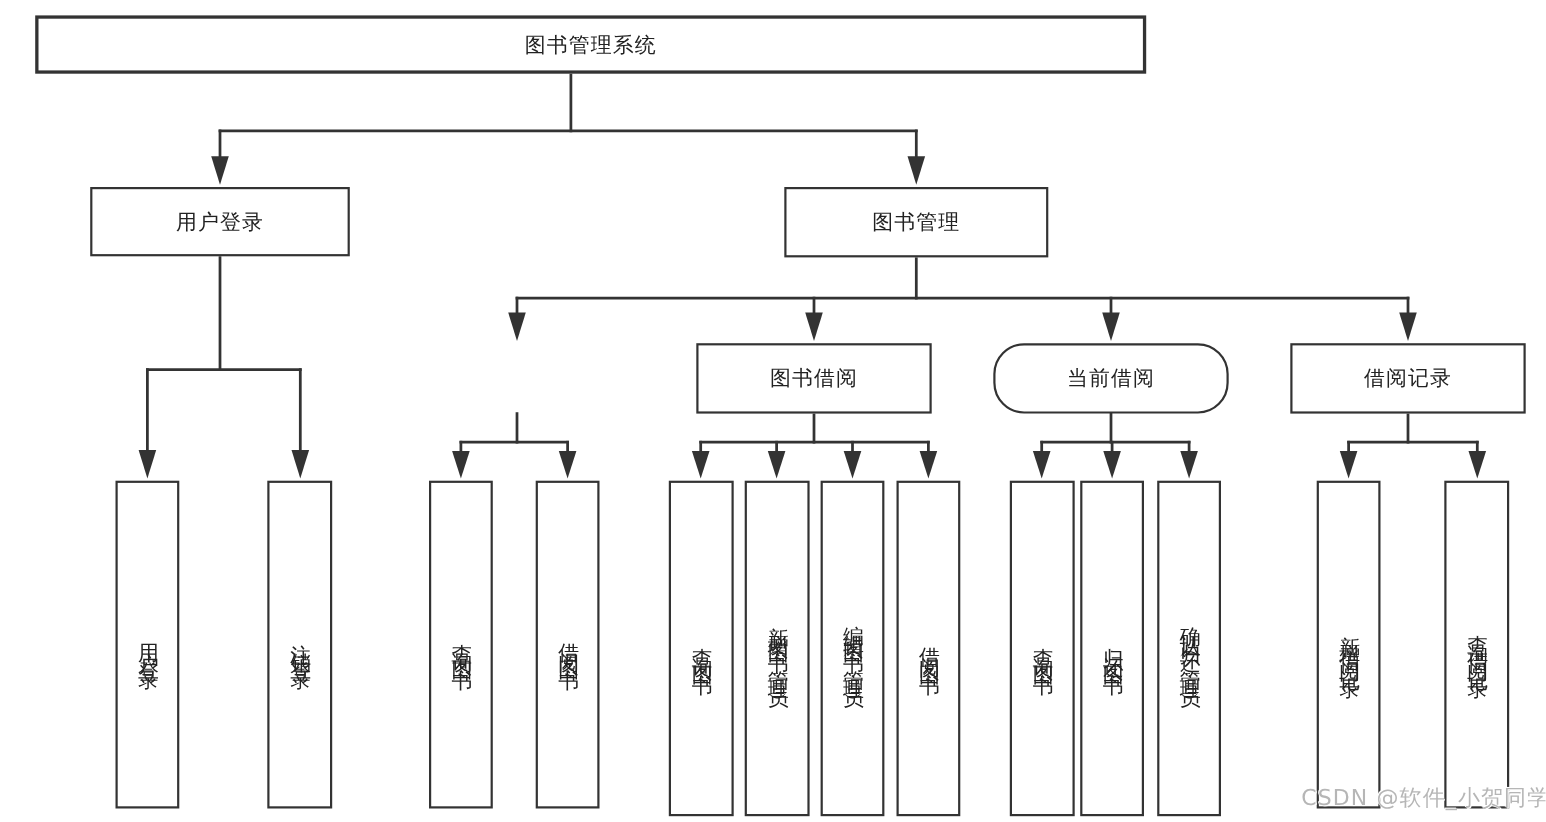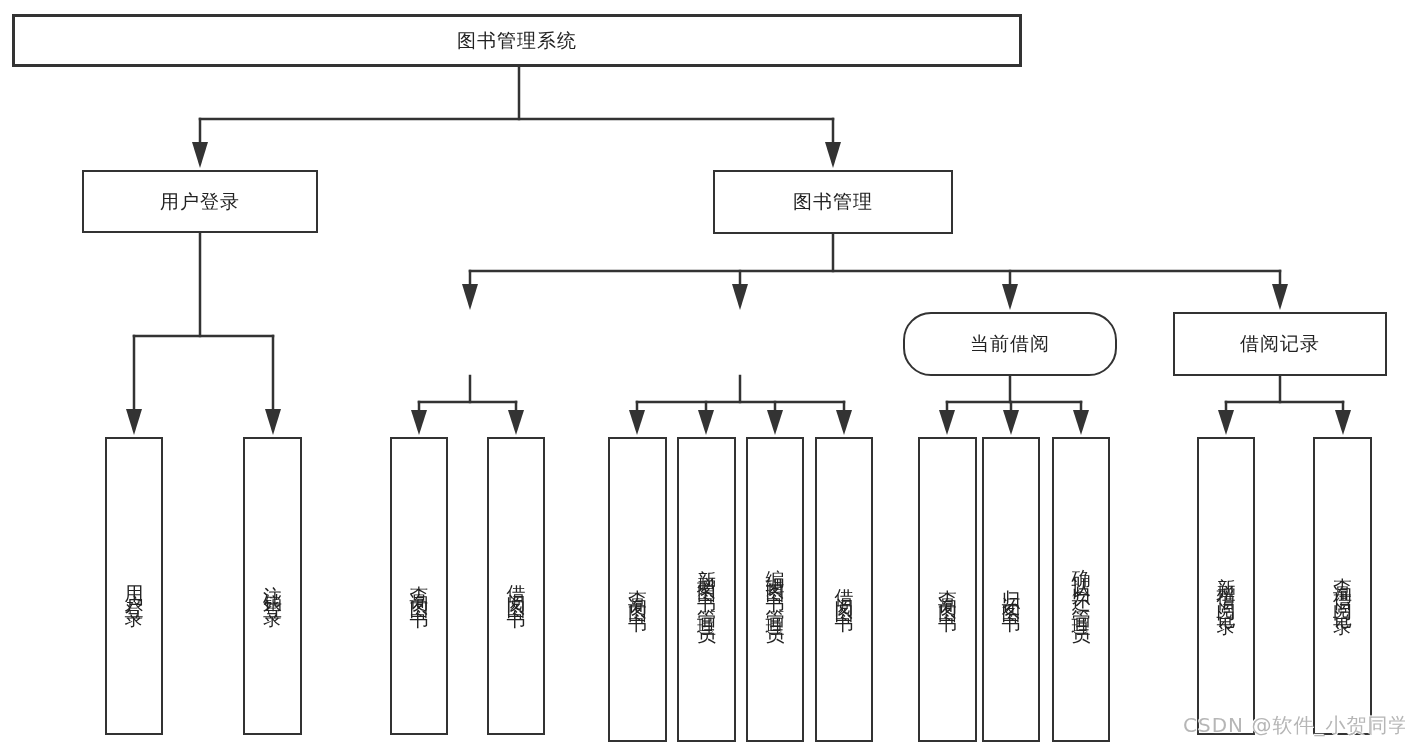--- a/index.html
+++ b/index.html
@@ -16,21 +16,21 @@
     box-sizing: border-box;
     background: #ffffff;
     border: 2px solid #333333;
     display: flex;
     align-items: center;
     justify-content: center;
     color: #222222;
     font-size: 19px;
     z-index: 2;
   }
-  .box.root { border-width: 3px; font-size: 19px; }
+  .box.root { border-width: 3px; font-size: 19px; margin-left: 20px; }
   .box.h span { white-space: nowrap; letter-spacing: 1px; }
   .box.v span {
     writing-mode: vertical-rl;
     letter-spacing: 8px;
     line-height: 1.05;
     white-space: nowrap;
   }
   .watermark {
     position: absolute;
     left: 1183px; top: 712px;
@@ -129,20 +129,23 @@
     <span>图书管理系统</span>
   </div>
 
   <div class="box h" style="left:82px; top:170px; width:236px; height:63px;">
     <span>用户登录</span>
   </div>
   <div class="box h" style="left:713px; top:170px; width:240px; height:64px;">
     <span>图书管理</span>
   </div>
 
+  <div class="box h" style="left:633px; top:312px; width:214px; height:64px;">
+    <span>图书借阅</span>
+  </div>
   <div class="box h" style="left:903px; top:312px; width:214px; height:64px;border-radius:28px;">
     <span>当前借阅</span>
   </div>
   <div class="box h" style="left:1173px; top:312px; width:214px; height:64px;">
     <span>借阅记录</span>
   </div>
 
   <div class="box v" style="left:105px; top:437px; width:58px; height:298px;">
     <span>用户登录</span>
   </div>

